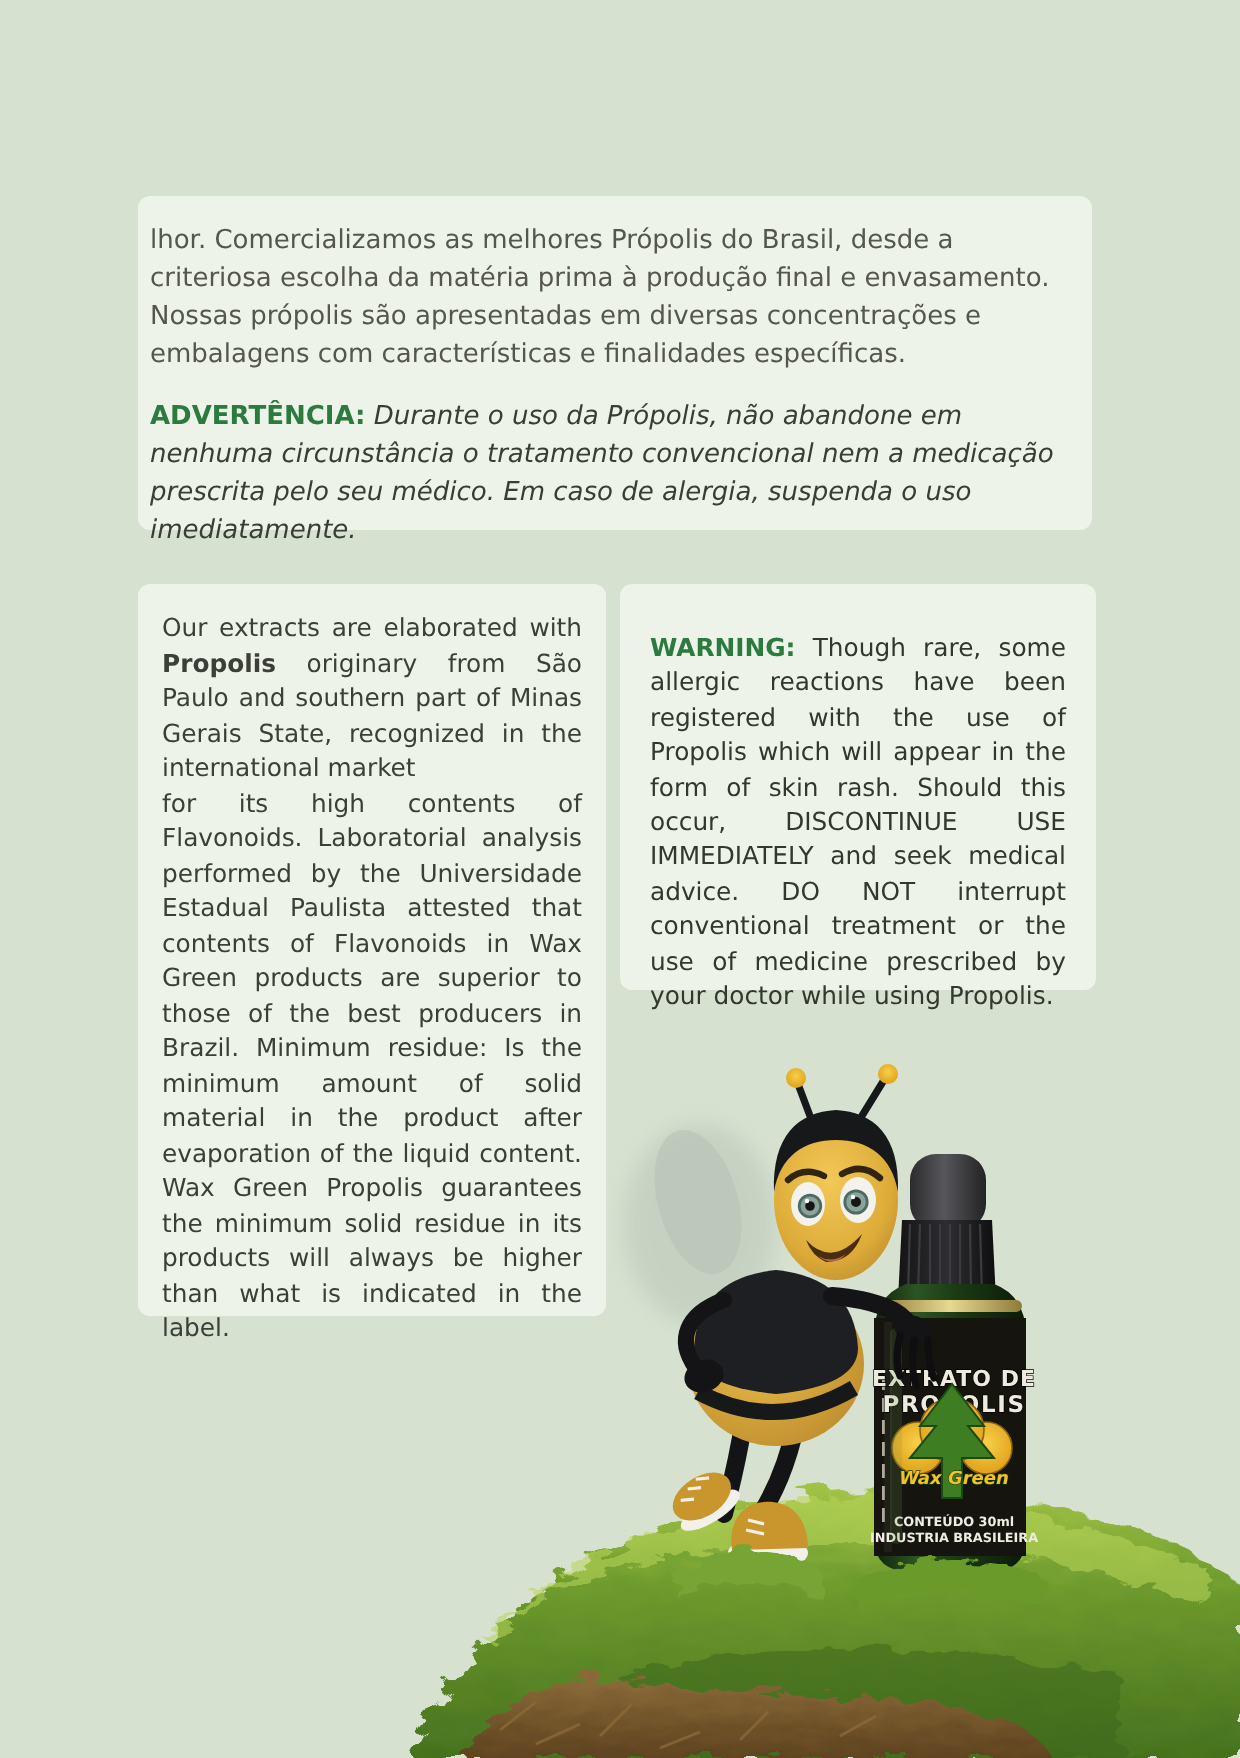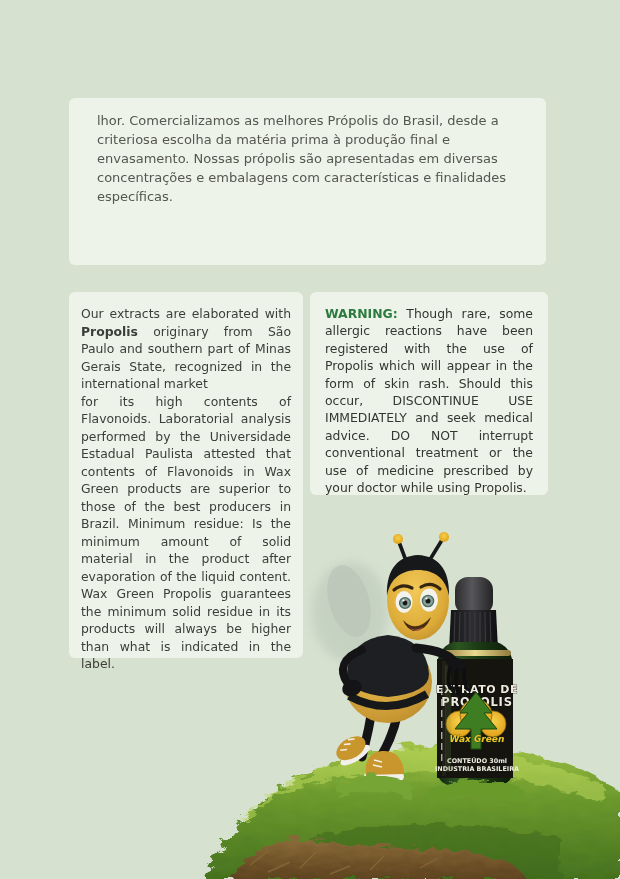--- a/index.html
+++ b/index.html
@@ -12,21 +12,21 @@
   }
   .panel{
     position:absolute;
     background:#eef3ea;
     border-radius:6px;
     box-sizing:border-box;
     color:#3c4038;
   }
   #intro-box{
     left:69px;top:98px;width:477px;height:167px;
-    padding:13px 28px;
+    padding:13px 6px;
     font-size:13px;line-height:19px;
     color:#55564e;
   }
   #intro-box .pt-warning{
     margin-top:12px;
     font-style:italic;
     color:#3a3d35;
   }
   .green-label{
     color:#2b7a3e;
@@ -36,21 +36,21 @@
   #left-box{
     left:69px;top:292px;width:234px;height:366px;
     padding:13px 12px;
     font-size:12.4px;line-height:17.5px;
     text-align:justify;
     color:#3b3f37;
   }
   #left-box .bold{font-weight:bold;}
   #right-box{
     left:310px;top:292px;width:238px;height:203px;
-    padding:13px 15px;
+    padding:23px 15px;
     font-size:12.4px;line-height:17.4px;
     text-align:justify;
     color:#33372f;
   }
   p{margin:0;}
   #scene{position:absolute;left:0;top:0;width:620px;height:879px;}
 </style>
 </head>
 <body>
 
@@ -237,20 +237,23 @@
     </g>
 
     <g>
       <path d="M428,792 C450,777 498,775 522,789 L522,804 C492,794 456,794 428,804 Z" fill="#699a2c" filter="url(#fuzz2)"></path>
       <path d="M338,782 C358,772 392,772 410,783 L410,798 C386,790 360,790 338,798 Z" fill="#76a534" filter="url(#fuzz)"></path>
     </g>
   </svg>
 
   <div class="panel" id="intro-box">
     <p>lhor. Comercializamos as melhores Própolis do Brasil, desde a criteriosa escolha da matéria prima à produção final e envasamento. Nossas própolis são apresentadas em diversas concentrações e embalagens com características e finalidades específicas.</p>
+    <p class="pt-warning">
+      <span class="green-label">ADVERTÊNCIA:</span><span> Durante o uso da Própolis, não abandone em nenhuma circunstância o tratamento convencional nem a medicação prescrita pelo seu médico. Em caso de alergia, suspenda o uso imediatamente.</span>
+    </p>
   </div>
 
   <div class="panel" id="left-box">
     <p><span>Our extracts are elaborated with </span><span class="bold">Propolis</span><span> originary from São Paulo and southern part of Minas Gerais State, recognized in the international market</span></p>
     <p>for its high contents of Flavonoids. Laboratorial analysis performed by the Universidade Estadual Paulista attested that contents of Flavonoids in Wax Green products are superior to those of the best producers in Brazil. Minimum residue: Is the minimum amount of solid material in the product after evaporation of the liquid content. Wax Green Propolis guarantees the minimum solid residue in its products will always be higher than what is indicated in the label.</p>
   </div>
 
   <div class="panel" id="right-box">
     <p>
       <span class="green-label">WARNING:</span><span> Though rare, some allergic reactions have been registered with the use of Propolis which will appear in the form of skin rash. Should this occur, DISCONTINUE USE IMMEDIATELY and seek medical advice. DO NOT interrupt conventional treatment or the use of medicine prescribed by your doctor while using Propolis.</span>

